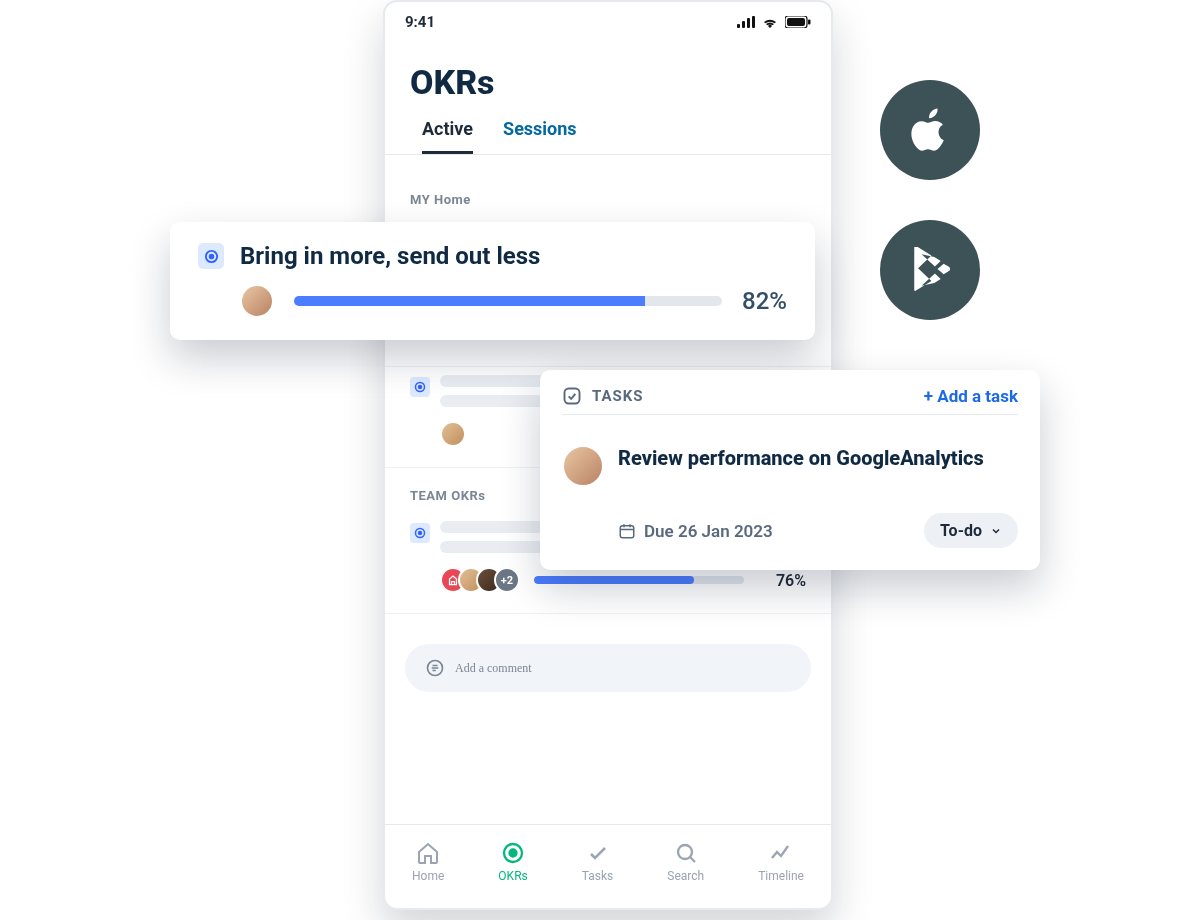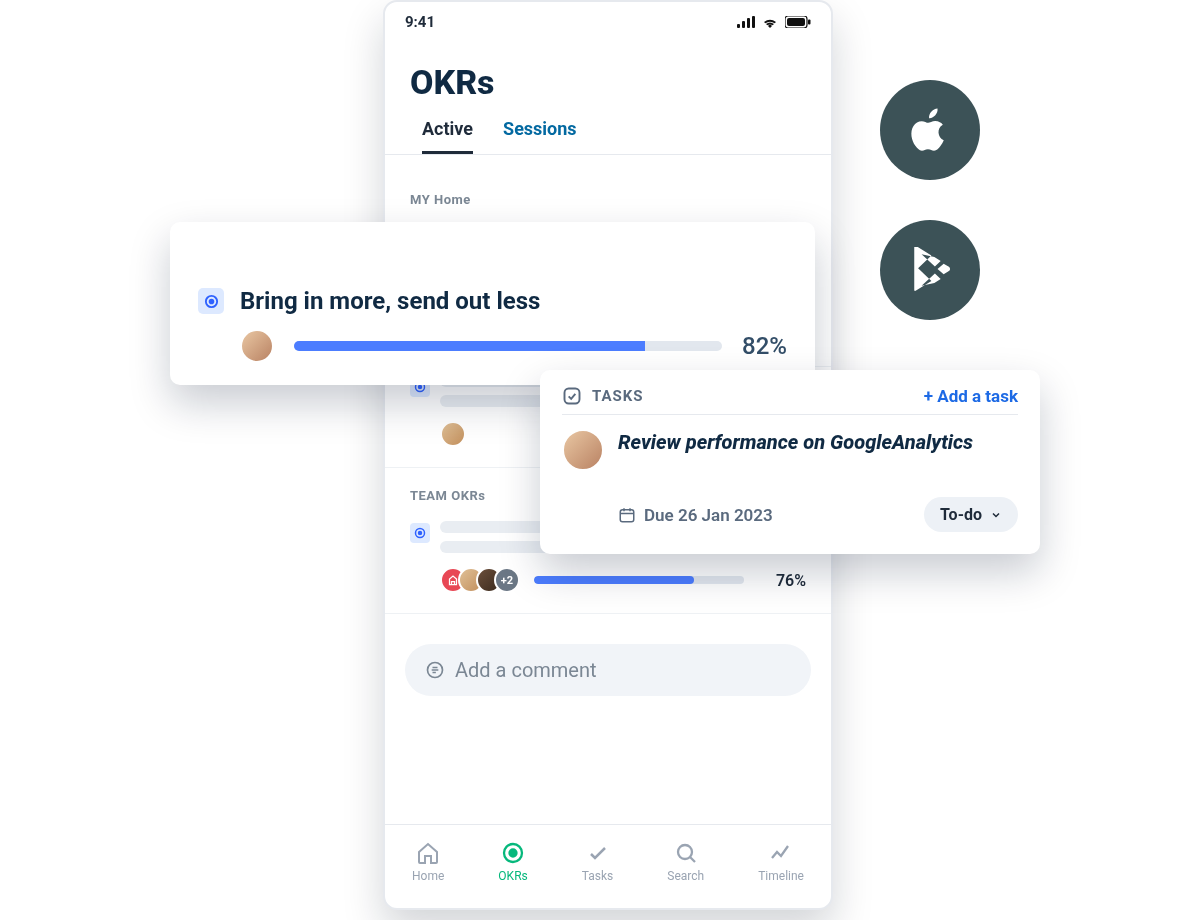--- a/index.html
+++ b/index.html
@@ -84,58 +84,58 @@
   .avatar:first-child{margin-left:0;}
   .avatar.red{background:#e84855;}
   .avatar.gray{background:#6b7785;}
   .avatar.person2{background:linear-gradient(135deg,#6b4f3b,#3b2a1d);}
   .prog-wrap{flex:1;display:flex;align-items:center;gap:14px;}
   .prog-track{flex:1;height:8px;background:#e2e7ee;border-radius:6px;overflow:hidden;}
   .prog-fill{height:100%;background:#4c7dff;border-radius:6px;}
   .prog-val{font-size:16px;font-weight:600;color:#1f2b3a;width:48px;text-align:right;}
   .comment-bar{
     margin:30px 20px 0;background:#f1f4f8;border-radius:26px;
-    display:flex;align-items:center;gap:10px;padding:14px 20px;color:#7b8794;font-size:20px;
+    display:flex;align-items:center;gap:10px;padding:14px 20px;color:#7b8794;font-size:12px;font-family:Liberation Serif, serif;
   }
   
   .bottom-nav{
     position:absolute;left:0;right:0;bottom:10px;height:74px;
     display:flex;justify-content:space-around;align-items:center;border-top:1px solid #e6e9ee;
     background:#fff;border-radius:0 0 12px 12px;
   }
   .nav-item{display:flex;flex-direction:column;align-items:center;gap:4px;color:#9aa4b2;font-size:12px;cursor:pointer;}
   .nav-item.active{color:#06b87c;}
   .nav-item svg{width:24px;height:24px;}
 
   
   .float-okr{
     position:absolute;left:170px;top:222px;width:645px;
     background:#fff;border-radius:10px;padding:20px 28px 22px;
     box-shadow:0 18px 40px rgba(10,25,50,0.22);
   }
-  .float-okr .title-row{display:flex;align-items:center;gap:16px;margin-top:45px;}
+  .float-okr .title-row{display:flex;align-items:center;gap:16px;}
   .float-okr .ti{width:26px;height:26px;border-radius:5px;background:#dde9ff;display:flex;align-items:center;justify-content:center;}
   .float-okr .ti svg{width:15px;height:15px;}
   .float-okr .title{font-size:24px;font-weight:700;color:#102a43;}
   .float-okr .foot{display:flex;align-items:center;gap:20px;margin-top:14px;padding-left:42px;}
   .float-okr .av{width:34px;height:34px;border-radius:50%;background:linear-gradient(135deg,#e9c7a3,#b98263);border:2px solid #fff;}
   .float-okr .track{flex:1;height:10px;background:#e2e7ee;border-radius:7px;overflow:hidden;}
   .float-okr .fill{height:100%;background:#4c7dff;width:82%;}
   .float-okr .val{font-size:24px;font-weight:500;color:#334e68;}
 
   
   .float-task{
     position:absolute;left:540px;top:370px;width:500px;
     background:#fff;border-radius:10px;padding:16px 22px 22px;
     box-shadow:0 18px 40px rgba(10,25,50,0.22);
   }
   .float-task .hd{display:flex;justify-content:space-between;align-items:center;border-bottom:1px solid #e6e9ee;padding-bottom:8px;}
   .float-task .hd-left{display:flex;align-items:center;gap:10px;color:#5a6a7e;font-weight:700;letter-spacing:1px;font-size:15px;}
   .float-task .add{color:#1d6ae5;font-weight:700;font-size:17px;cursor:pointer;}
-  .float-task .row{display:flex;gap:14px;margin-top:14px;font-style:italic;}
+  .float-task .row{display:flex;gap:14px;margin-top:30px;}
   .float-task .av{width:42px;height:42px;border-radius:50%;background:linear-gradient(135deg,#e9c7a3,#b98263);flex-shrink:0;border:2px solid #fff;}
   .float-task .name{font-size:20px;font-weight:800;color:#102a43;line-height:1.35;}
   .float-task .foot{display:flex;justify-content:space-between;align-items:center;margin-top:26px;}
   .float-task .due{display:flex;align-items:center;gap:8px;color:#5a6a7e;font-weight:600;font-size:17px;margin-left:56px;}
   .float-task .pill{background:#edf1f6;border-radius:22px;padding:8px 16px;display:flex;align-items:center;gap:8px;font-weight:700;color:#1f2b3a;font-size:16px;cursor:pointer;}
 
   
   .store{position:absolute;width:100px;height:100px;border-radius:50%;background:#3c5257;display:flex;align-items:center;justify-content:center;cursor:pointer;}
   .store svg{fill:#fff;}
   .store.apple{left:880px;top:80px;}

